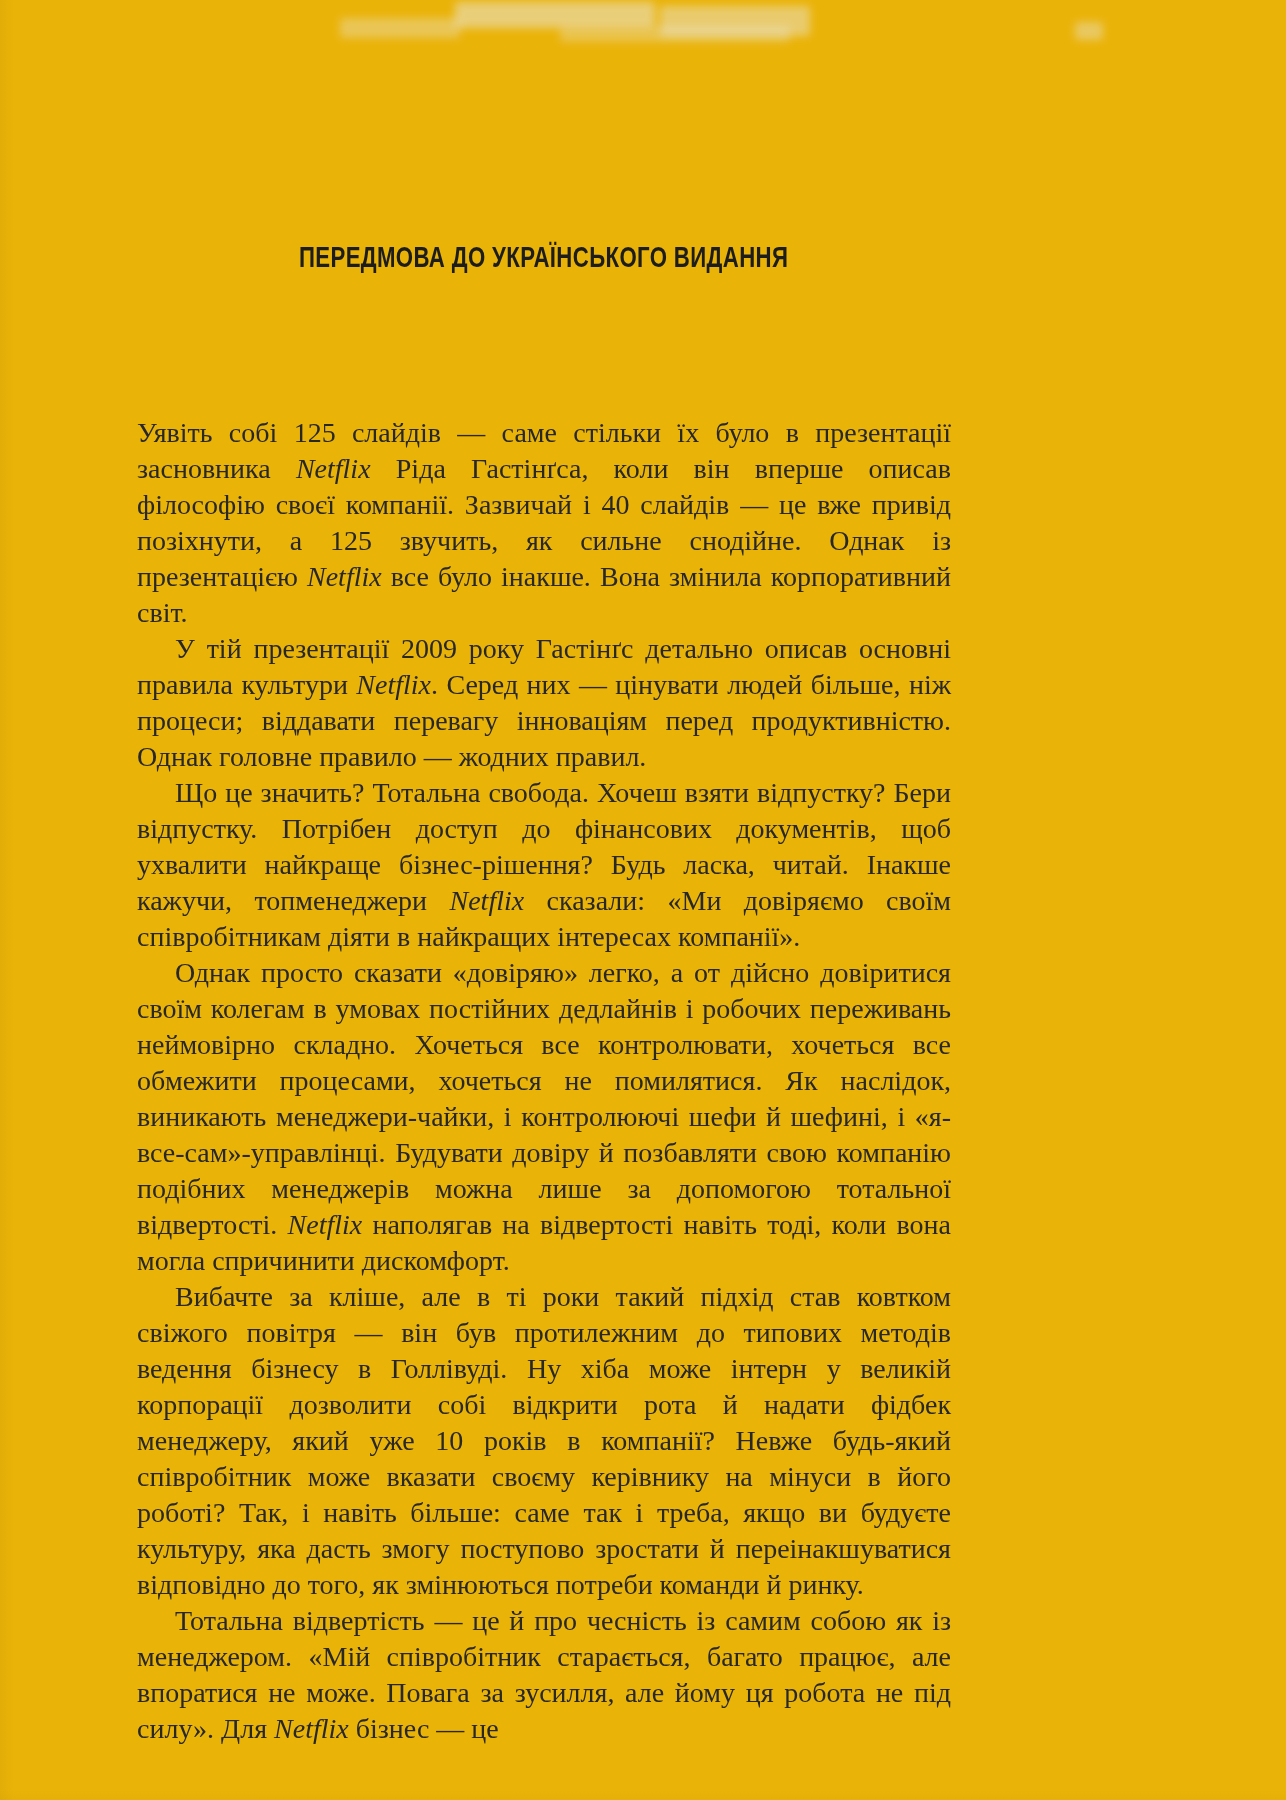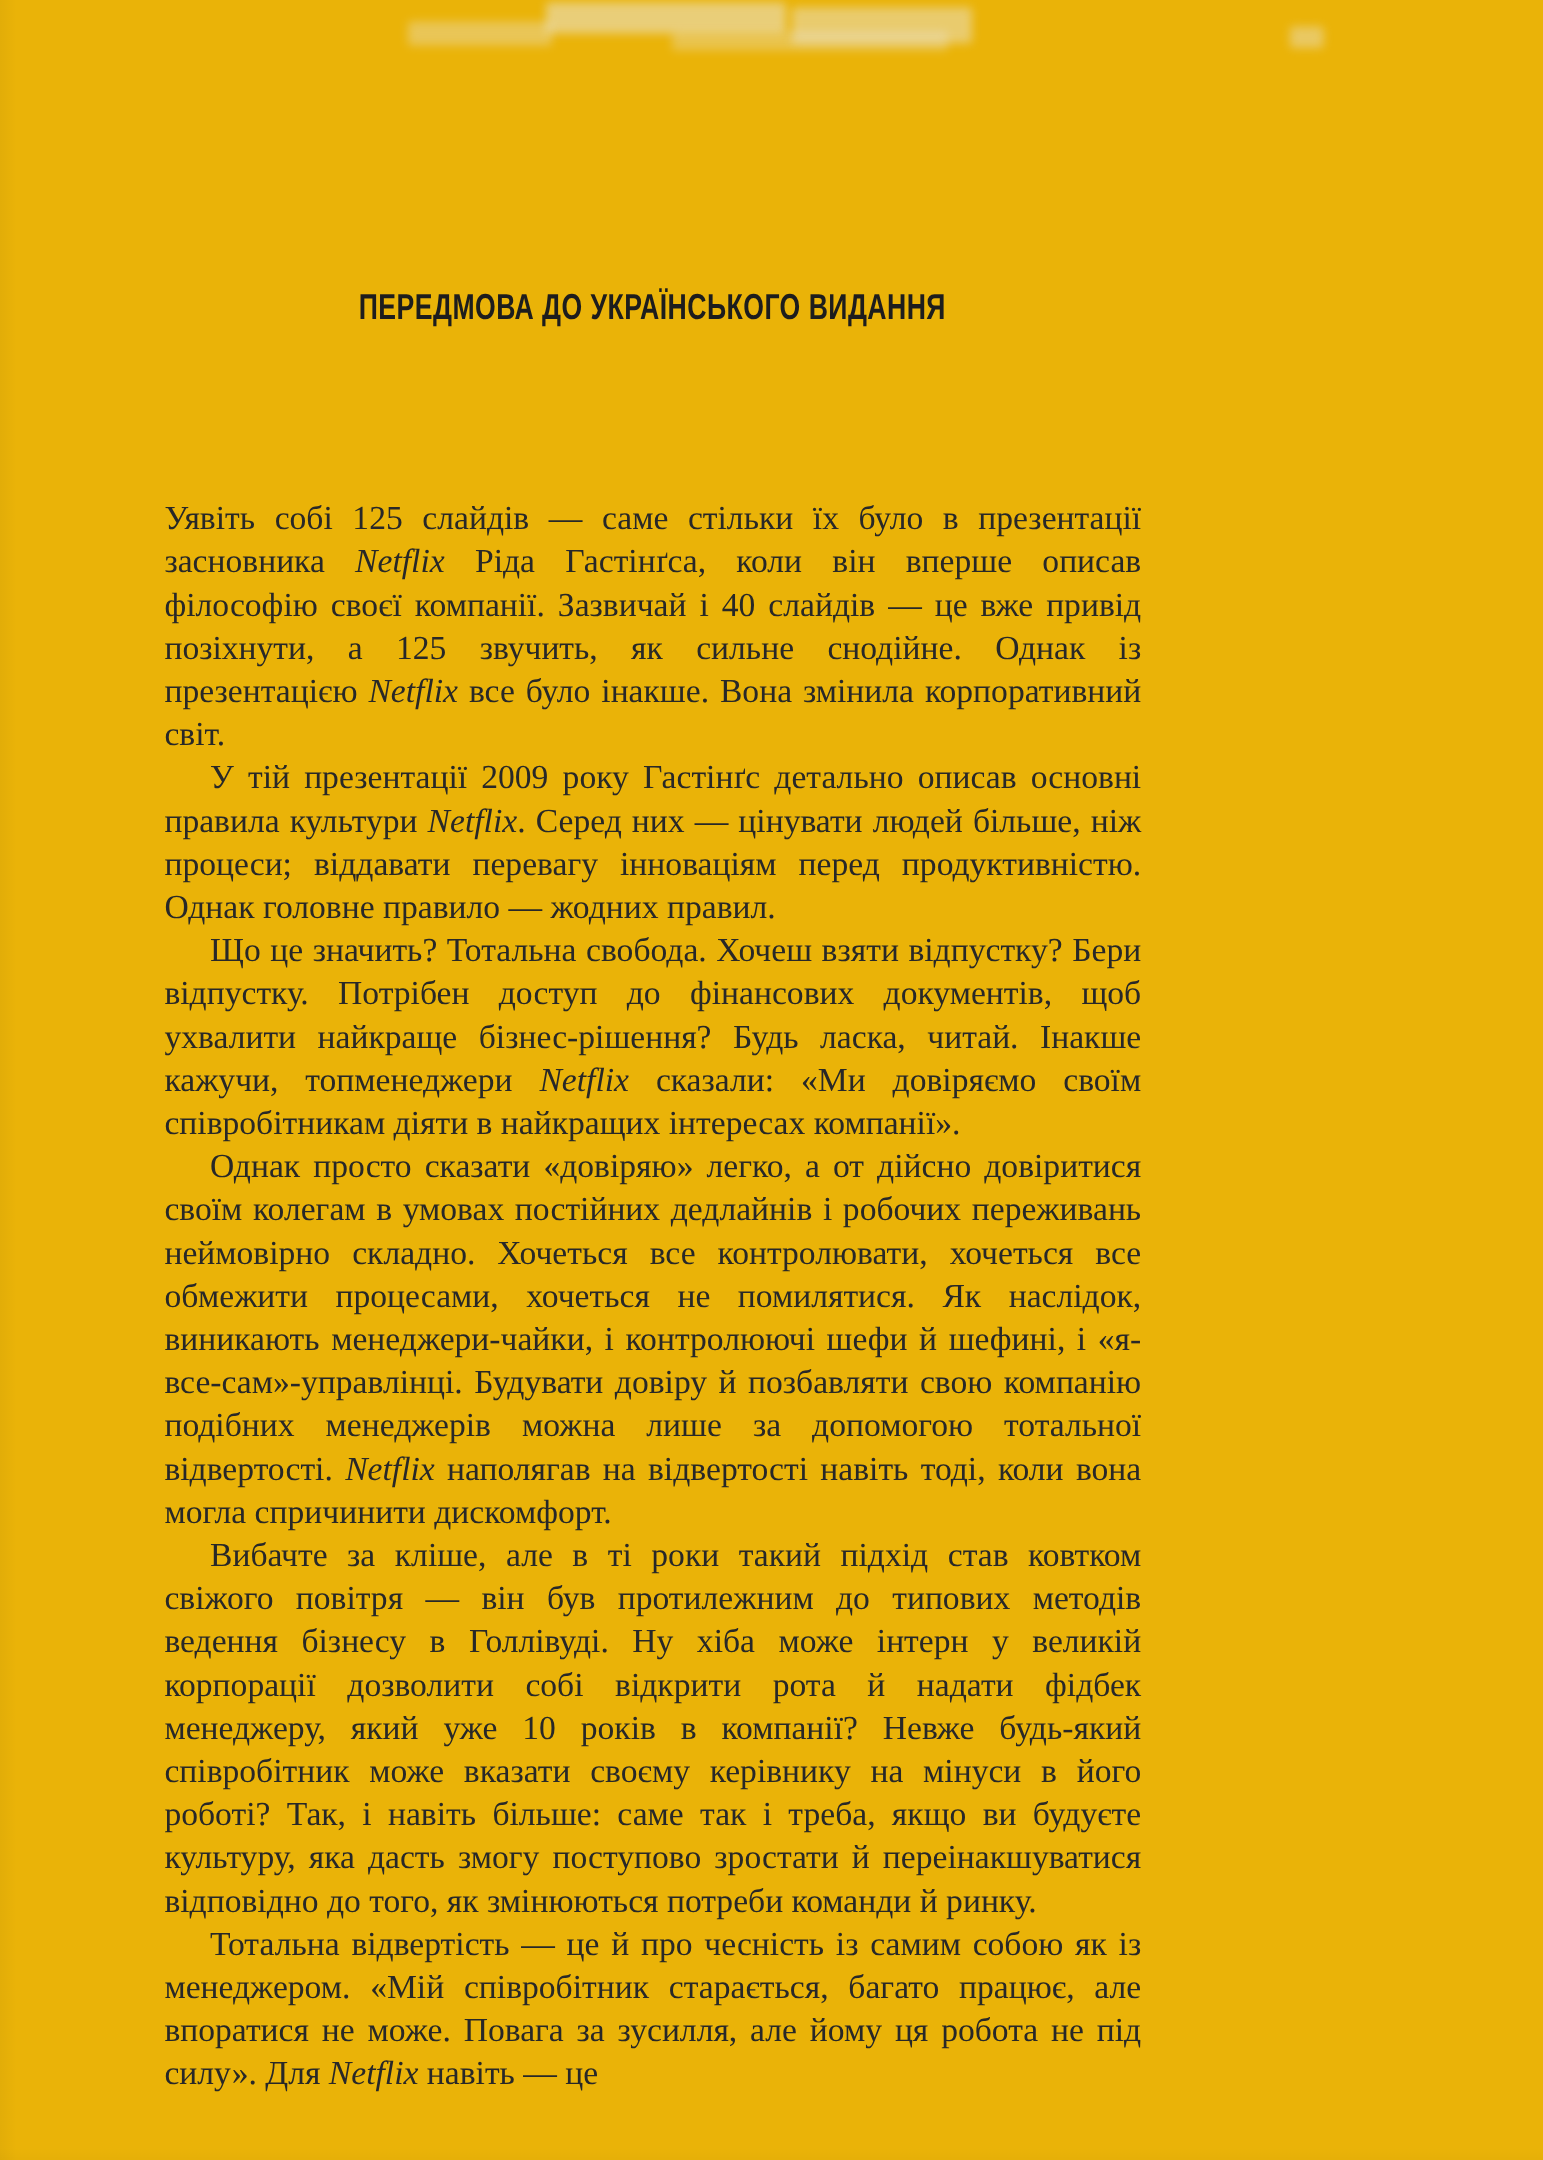--- a/index.html
+++ b/index.html
@@ -97,16 +97,16 @@
   <div class="chapter-title">
     <span class="t">ПЕРЕДМОВА ДО УКРАЇНСЬКОГО ВИДАННЯ</span>
   </div>
 
   <div class="body-text">
       <p><span>Уявіть собі 125 слайдів — саме стільки їх було в презентації засновника </span><span class="it">Netflix</span><span> Ріда Гастінґса, коли він вперше описав філософію своєї компанії. Зазвичай і 40 слайдів — це вже привід позіхнути, а 125 звучить, як сильне снодійне. Однак із презентацією </span><span class="it">Netflix</span><span> все було інакше. Вона змінила корпоративний світ.</span></p>
       <p class="indent"><span>У тій презентації 2009 року Гастінґс детально описав основні правила культури </span><span class="it">Netflix</span><span>. Серед них — цінувати людей більше, ніж процеси; віддавати перевагу інноваціям перед продуктивністю. Однак головне правило — жодних правил.</span></p>
       <p class="indent"><span>Що це значить? Тотальна свобода. Хочеш взяти відпустку? Бери відпустку. Потрібен доступ до фінансових документів, щоб ухвалити найкраще бізнес-рішення? Будь ласка, читай. Інакше кажучи, топменеджери </span><span class="it">Netflix</span><span> сказали: «Ми довіряємо своїм співробітникам діяти в найкращих інтересах компанії».</span></p>
       <p class="indent"><span>Однак просто сказати «довіряю» легко, а от дійсно довіритися своїм колегам в умовах постійних дедлайнів і робочих переживань неймовірно складно. Хочеться все контролювати, хочеться все обмежити процесами, хочеться не помилятися. Як наслідок, виникають менеджери-чайки, і контролюючі шефи й шефині, і «я-все-сам»-управлінці. Будувати довіру й позбавляти свою компанію подібних менеджерів можна лише за допомогою тотальної відвертості. </span><span class="it">Netflix</span><span> наполягав на відвертості навіть тоді, коли вона могла спричинити дискомфорт.</span></p>
       <p class="indent"><span>Вибачте за кліше, але в ті роки такий підхід став ковтком свіжого повітря — він був протилежним до типових методів ведення бізнесу в Голлівуді. Ну хіба може інтерн у великій корпорації дозволити собі відкрити рота й надати фідбек менеджеру, який уже 10 років в компанії? Невже будь-який співробітник може вказати своєму керівнику на мінуси в його роботі? Так, і навіть більше: саме так і треба, якщо ви будуєте культуру, яка дасть змогу поступово зростати й переінакшуватися відповідно до того, як змінюються потреби команди й ринку.</span></p>
-      <p class="indent"><span>Тотальна відвертість — це й про чесність із самим собою як із менеджером. «Мій співробітник старається, багато працює, але впоратися не може. Повага за зусилля, але йому ця робота не під силу». Для </span><span class="it">Netflix</span><span> навіть — це</span></p>
+      <p class="indent"><span>Тотальна відвертість — це й про чесність із самим собою як із менеджером. «Мій співробітник старається, багато працює, але впоратися не може. Повага за зусилля, але йому ця робота не під силу». Для </span><span class="it">Netflix</span><span> бізнес — це</span></p>
     </div>
 
 </div>
 
 </body></html>

